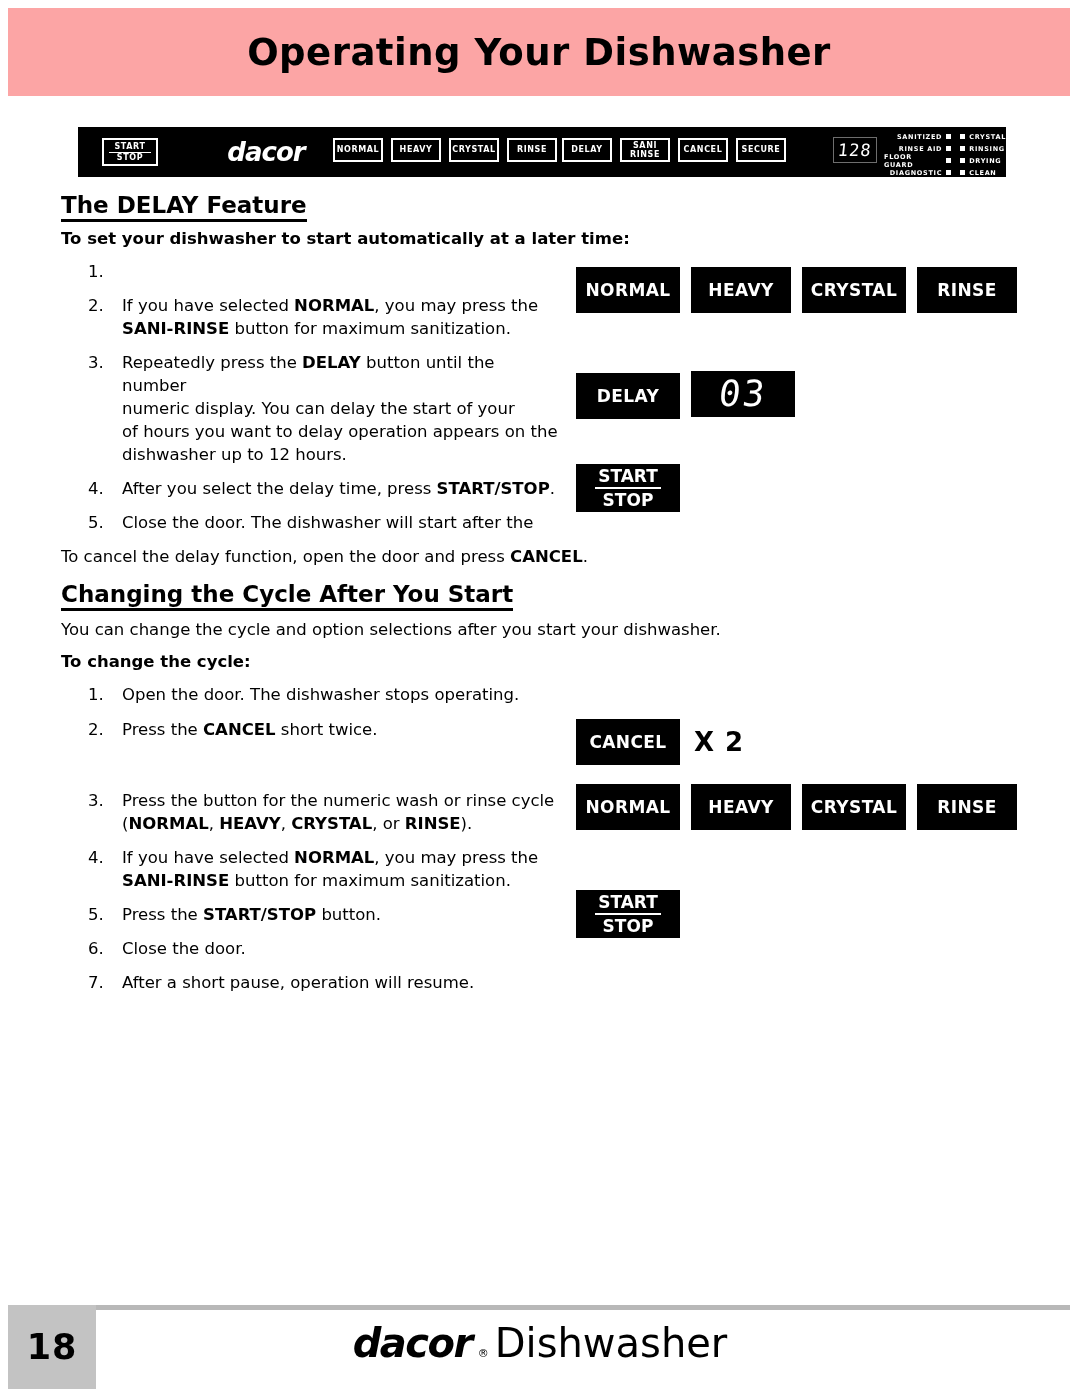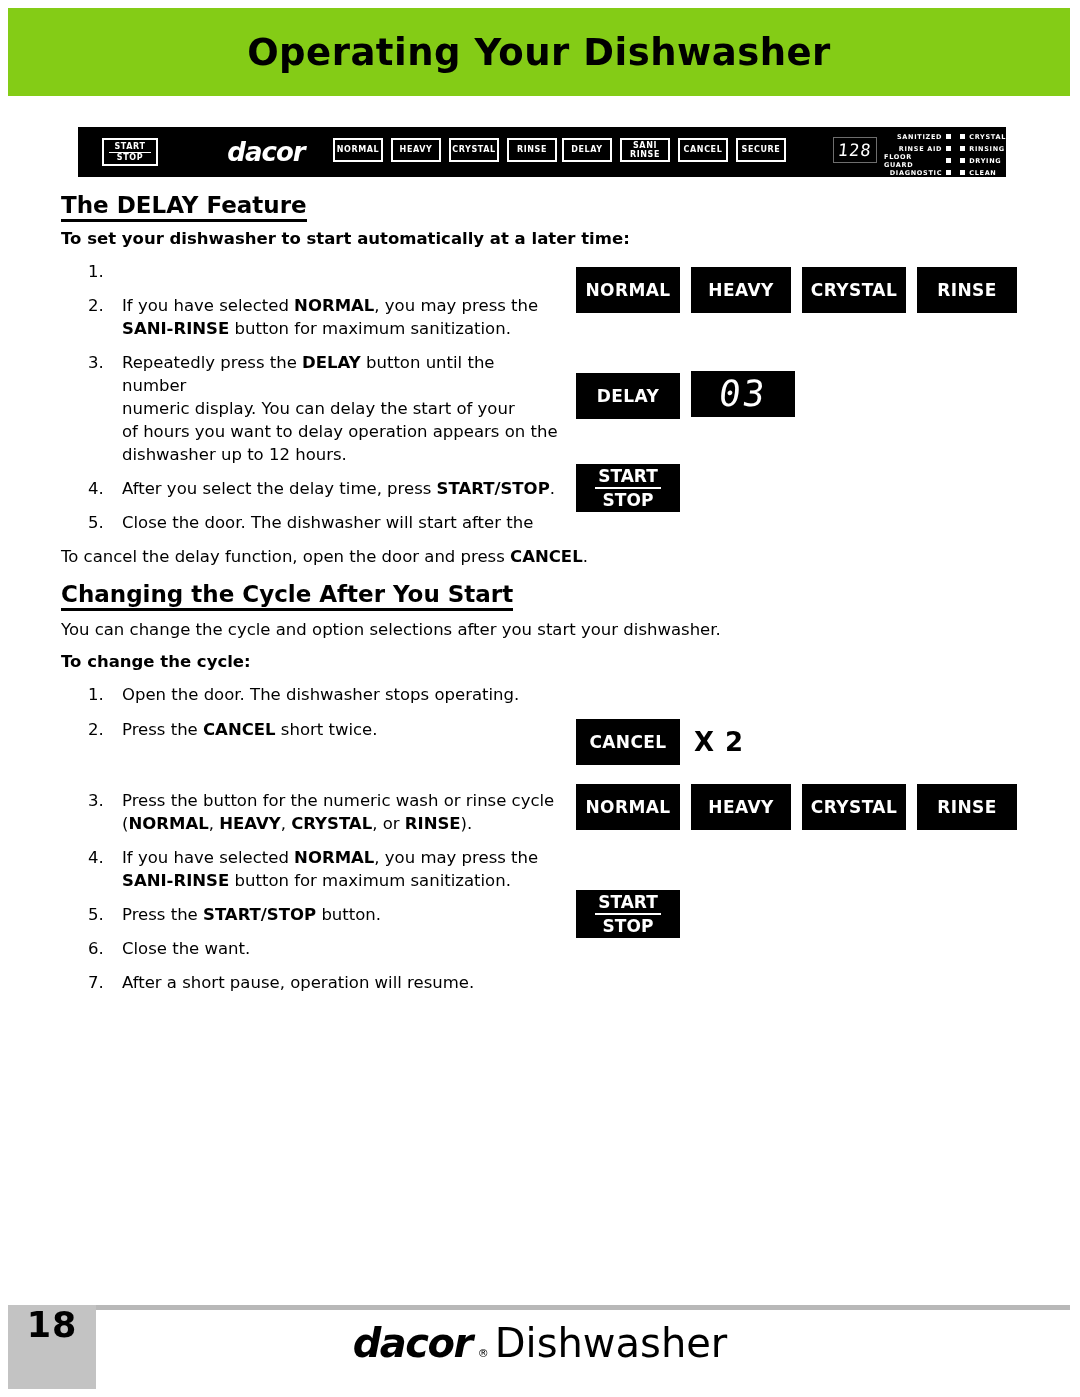--- a/index.html
+++ b/index.html
@@ -16,21 +16,21 @@
     overflow: hidden;
   }
 
   
   .header-band {
     position: absolute;
     left: 8px;
     top: 8px;
     width: 1062px;
     height: 88px;
-    background: #84cc16;
+    background: #fca5a5;
     display: flex;
     align-items: center;
     justify-content: center;
   }
   .page-title {
     font-family: "DejaVu Sans", "Liberation Sans", sans-serif;
     font-size: 37px;
     font-weight: bold;
     letter-spacing: 0.5px;
     color: #000000;
@@ -266,20 +266,21 @@
     background: #b8b8b8;
   }
   .page-num-box {
     position: absolute;
     left: 8px;
     top: 1305px;
     width: 88px;
     height: 84px;
     background: #c3c3c3;
     display: flex;
+    align-items: center;
     justify-content: center;
     font-size: 35px;
     font-weight: bold;
     letter-spacing: 1px;
   }
   .footer-brand {
     position: absolute;
     left: 0;
     top: 1320px;
     width: 1080px;
@@ -493,21 +494,21 @@
       </div>
       <div class="li" style="margin-bottom: 11px;">
         <div class="num">5.</div>
         <div class="txt">
           <div><span>Press the </span><b>START/STOP</b><span> button.</span></div>
         </div>
       </div>
       <div class="li" style="margin-bottom: 11px;">
         <div class="num">6.</div>
         <div class="txt">
-          <div><span>Close the want.</span></div>
+          <div><span>Close the door.</span></div>
         </div>
       </div>
       <div class="li" style="margin-bottom: 11px;">
         <div class="num">7.</div>
         <div class="txt">
           <div><span>After a short pause, operation will resume.</span></div>
         </div>
       </div>
     </div>
 

